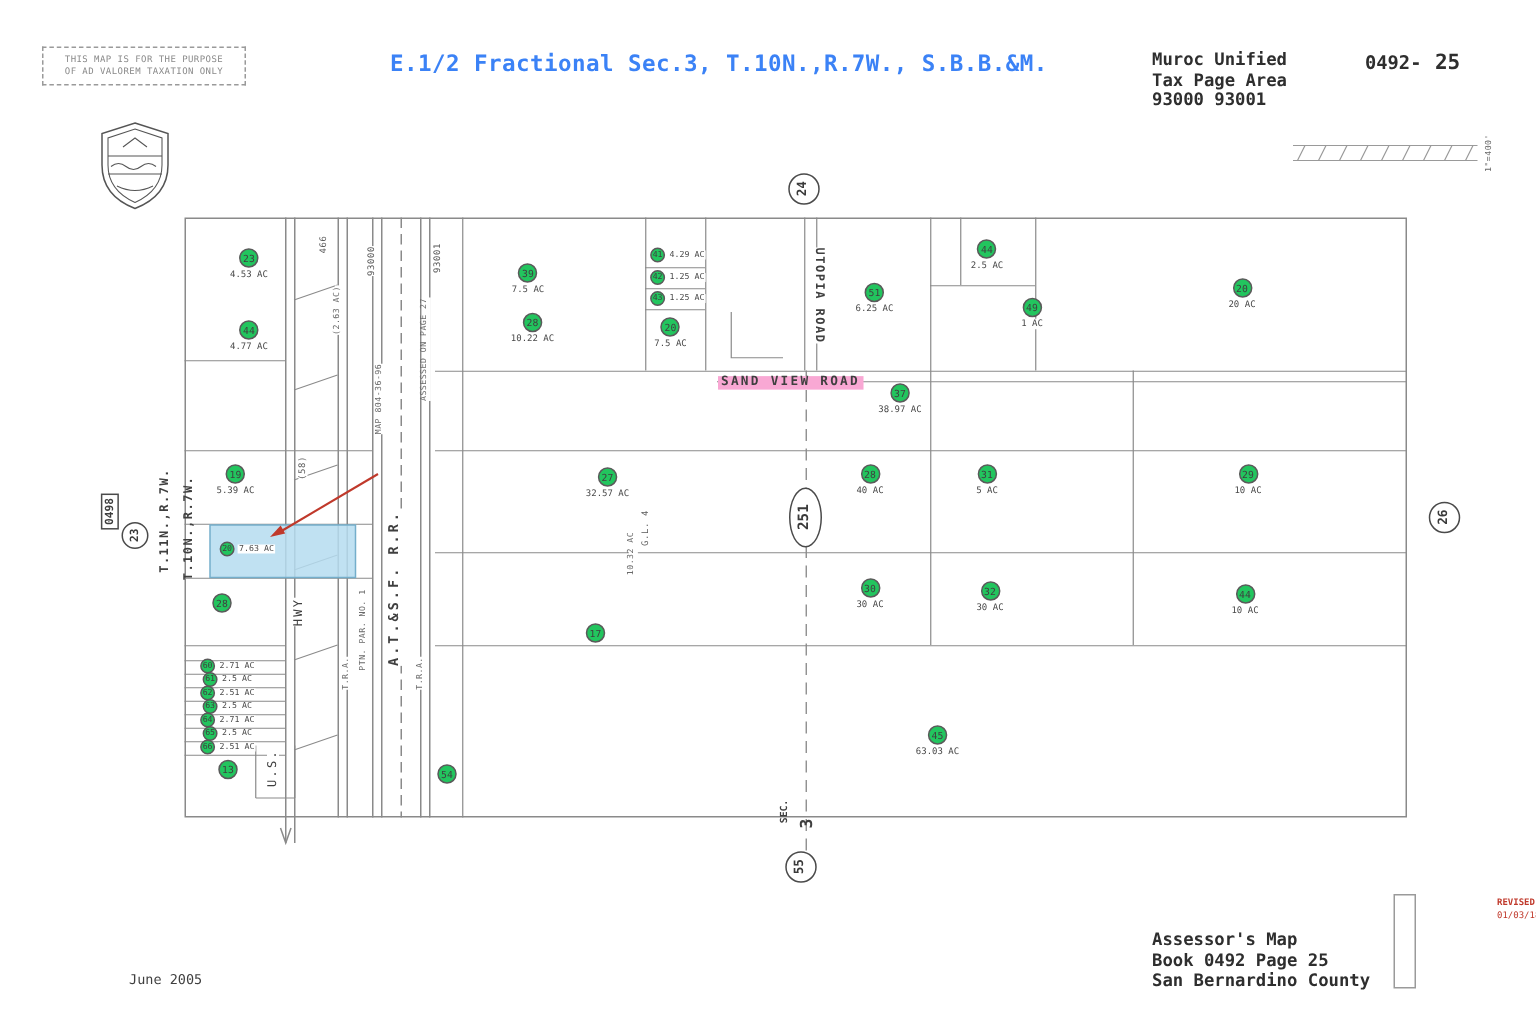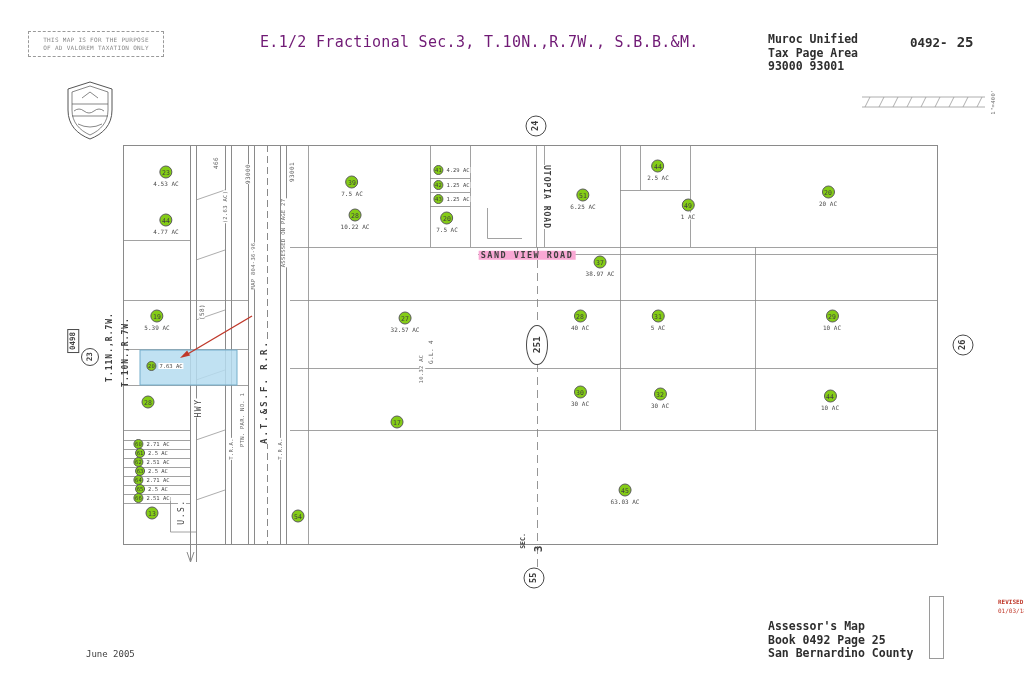--- a/index.html
+++ b/index.html
@@ -10,39 +10,39 @@
   }
   .pin{position:absolute;transform:translate(-50%,-50%);white-space:nowrap;line-height:1;}
   .ccw{transform:translate(-50%,-50%) rotate(-90deg);}
   .cw{transform:translate(-50%,-50%) rotate(90deg);}
   .abs{position:absolute;white-space:nowrap;line-height:1;margin-left:48px;}
   .bold{font-weight:bold;}
   .stamp{
     position:absolute;left:28px;top:31px;width:130px;border:1px dashed #9a9a9a;
     font-size:6px;color:#8a8a8a;text-align:center;padding:4px 2px;letter-spacing:.3px;line-height:8px;
   }
-  .title{position:absolute;left:260px;top:33px;font-size:15px;font-weight:normal;letter-spacing:.3px;color:#701a75;white-space:nowrap;}
+  .title{position:absolute;left:260px;top:33px;font-size:15px;font-weight:bold;letter-spacing:.3px;color:#3b82f6;white-space:nowrap;}
   .blocktext{position:absolute;font-size:11.5px;font-weight:bold;color:#2e2e2e;line-height:13.5px;white-space:nowrap;}
   .pagecode{position:absolute;left:910px;top:34px;font-size:12.5px;font-weight:bold;color:#2e2e2e;}
   .pagecode .pg{font-size:14px;margin-left:9px;}
   .edge-circle{width:19px;height:19px;border:1.4px solid #4a4a4a;border-radius:50%;
     display:flex;align-items:center;justify-content:center;background:#fff;
     font-weight:bold;font-size:8.5px;color:#3a3a3a;}
   .edge-circle.sm{width:16px;height:16px;font-size:7.5px;}
   .edge-ellipse{width:20px;height:38px;border:1.4px solid #4a4a4a;border-radius:50%;
     display:flex;align-items:center;justify-content:center;background:#fff;
     font-weight:bold;font-size:9.5px;color:#3a3a3a;}
   .rot{transform:rotate(-90deg);display:block;}
   .code-box{border:1px solid #4a4a4a;padding:1px 2px;font-size:7.5px;font-weight:bold;background:#fff;display:block;}
   .maplabel{font-size:8px;letter-spacing:1.5px;color:#3f3f3f;}
   .tiny{font-size:6px;letter-spacing:.4px;color:#5a5a5a;}
   .vtiny{font-size:6px;letter-spacing:.3px;color:#6a6a6a;}
   .parcel{position:absolute;transform:translate(-50%,-50%);display:flex;flex-direction:column;align-items:center;gap:1px;z-index:3;}
   .parcel.row{flex-direction:row;gap:2px;}
-  .pnum{border:1px solid #5a5a5a;border-radius:50%;width:13px;height:13px;background:#84cc16;
+  .pnum{border:1px solid #5a5a5a;border-radius:50%;width:13px;height:13px;background:#22c55e;
     display:flex;align-items:center;justify-content:center;font-size:6.5px;color:#3f3f3f;box-sizing:border-box;}
   .parcel.row .pnum{width:10px;height:10px;font-size:5.5px;}
   .pacre{font-size:6px;white-space:nowrap;color:#4a4a4a;background:#fff;padding:0 1px;}
   .parcel.row .pacre{font-size:5.5px;}
   .red{color:#c0392b;}
   svg{position:absolute;left:0;top:0;}
   .z2{z-index:2;}
   .z4{z-index:4;}
 </style>
 </head>

